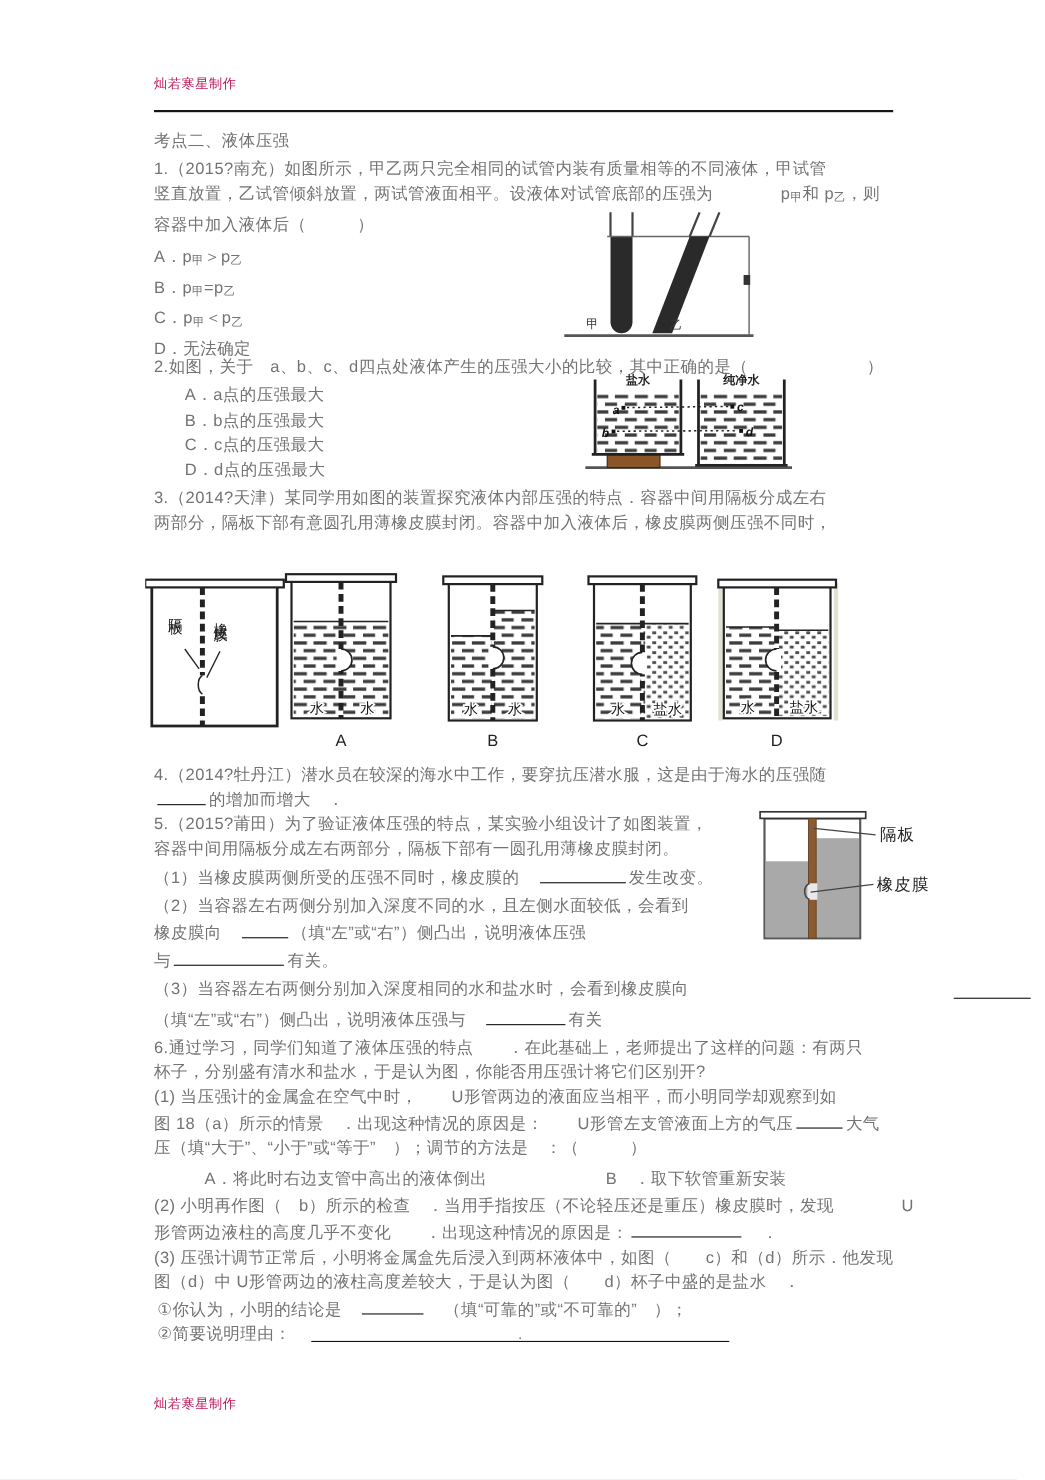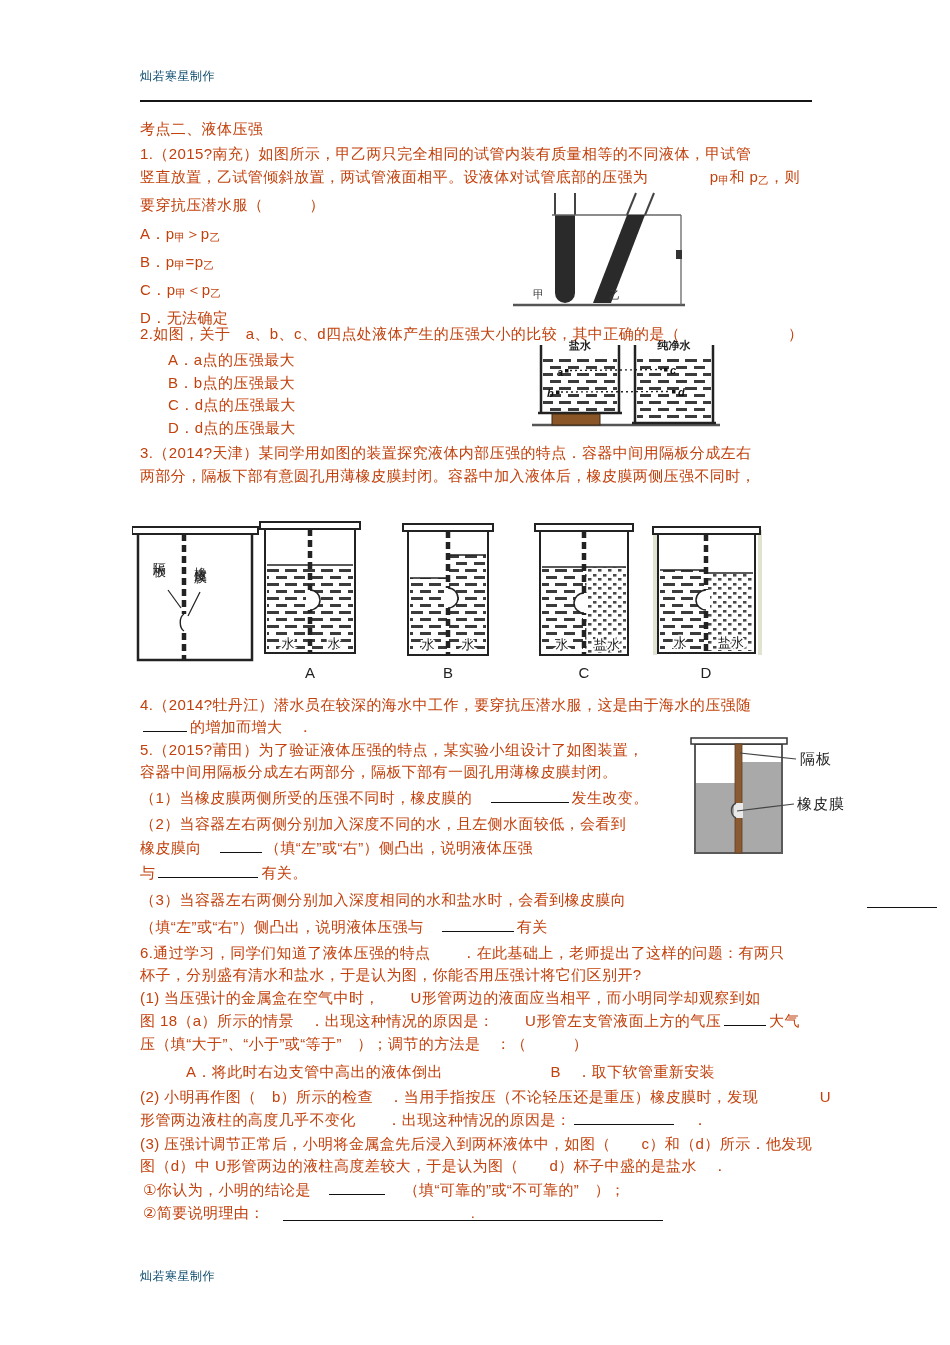--- a/index.html
+++ b/index.html
@@ -1,19 +1,19 @@
 <!DOCTYPE html>
 <html><head>
 <meta charset="utf-8">
 <style>
   html,body{margin:0;padding:0;background:#e8e8e8;}
   #page{position:relative;width:950px;height:1345px;background:#ffffff;margin:0 auto;overflow:hidden;
         font-family:"Liberation Sans","DejaVu Sans",sans-serif;color:#1b1b1b;}
-  .t{position:absolute;white-space:pre;font-size:15px;line-height:20px;letter-spacing:0.4px;color:#c2410c;}
-  .small{font-size:12px;color:#0c4a6e;letter-spacing:0.5px;}
+  .t{position:absolute;white-space:pre;font-size:15px;line-height:20px;letter-spacing:0.4px;color:#737373;}
+  .small{font-size:12px;color:#be185d;letter-spacing:0.5px;}
   .hr{position:absolute;left:140px;top:100px;width:672px;height:0;border-top:2px solid #151515;}
   .blank{display:inline-block;height:14px;border-bottom:1.4px solid #111;margin:0 3px;vertical-align:baseline;}
   .blank-dot{text-align:center;font-size:13px;line-height:16px;}
   .absblank{position:absolute;height:14px;border-bottom:1.4px solid #111;}
   sub.subsm{font-size:10.5px;line-height:0;vertical-align:-2px;}
   .vtext{position:absolute;writing-mode:vertical-rl;text-orientation:upright;font-size:13px;letter-spacing:2px;color:#222;}
   .flabel{position:absolute;font-size:15px;color:#222;letter-spacing:1px;}
   .fig{position:absolute;}
   svg text{font-family:"Liberation Sans","DejaVu Sans",sans-serif;}
 </style>
@@ -36,21 +36,21 @@
     </defs>
   </svg>
 
   <div class="t small" style="left:140px;top:66px">灿若寒星制作</div>
   <div class="hr"></div>
 
   <div class="t" style="left:140px;top:119px">考点二、液体压强</div>
 
   <div class="t" style="left:140px;top:144px">1.（2015?南充）如图所示，甲乙两只完全相同的试管内装有质量相等的不同液体，甲试管</div>
   <div class="t" style="left:140px;top:167px"><span>竖直放置，乙试管倾斜放置，两试管液面相平。设液体对试管底部的压强为　　　　</span><span>p<sub class="subsm">甲</sub>和 p<sub class="subsm">乙</sub>，则</span></div>
-  <div class="t" style="left:140px;top:195px">要穿抗压潜水服（　　　）</div>
+  <div class="t" style="left:140px;top:195px">容器中加入液体后（　　　）</div>
   <div class="t" style="left:140px;top:224px">A．p<sub class="subsm">甲</sub>＞p<sub class="subsm">乙</sub></div>
   <div class="t" style="left:140px;top:252px">B．p<sub class="subsm">甲</sub>=p<sub class="subsm">乙</sub></div>
   <div class="t" style="left:140px;top:280px">C．p<sub class="subsm">甲</sub>＜p<sub class="subsm">乙</sub></div>
   <div class="t" style="left:140px;top:308px">D．无法确定</div>
 
   <svg class="fig" style="left:505px;top:190px" width="290" height="125" viewBox="0 0 290 125">
     <line x1="8" y1="115" x2="180" y2="115" stroke="#555" stroke-width="2.5"></line>
     <line x1="50" y1="3" x2="50" y2="25" stroke="#444" stroke-width="2"></line>
     <line x1="70" y1="3" x2="70" y2="25" stroke="#444" stroke-width="2"></line>
     <path d="M50,25 L70,25 L70,103 A10,10 0 0 1 50,103 Z" fill="#2a2a2a"></path>
@@ -60,21 +60,21 @@
     <line x1="140" y1="25" x2="149" y2="3" stroke="#444" stroke-width="2"></line>
     <line x1="176" y1="25" x2="176" y2="115" stroke="#666" stroke-width="1.3"></line>
     <rect x="171" y="60" width="6" height="9" fill="#333"></rect>
     <text x="28" y="108" font-size="11" fill="#3a3a3a">甲</text>
     <text x="104" y="109" font-size="11" fill="#3a3a3a">乙</text>
   </svg>
 
   <div class="t" style="left:140px;top:324px">2.如图，关于　a、b、c、d四点处液体产生的压强大小的比较，其中正确的是（　　　　　　　）</div>
   <div class="t" style="left:168px;top:350px">A．a点的压强最大</div>
   <div class="t" style="left:168px;top:373px">B．b点的压强最大</div>
-  <div class="t" style="left:168px;top:395px">C．d点的压强最大</div>
+  <div class="t" style="left:168px;top:395px">C．c点的压强最大</div>
   <div class="t" style="left:168px;top:418px">D．d点的压强最大</div>
 
   <svg class="fig" style="left:532px;top:336px" width="192" height="95" viewBox="0 0 192 95">
     <line x1="0" y1="89" x2="188" y2="89" stroke="#555" stroke-width="2.5"></line>
 
     <rect x="11" y="20" width="74" height="56" fill="url(#dashTex)"></rect>
     <line x1="9" y1="9" x2="9" y2="77" stroke="#222" stroke-width="2.5"></line>
     <line x1="87" y1="9" x2="87" y2="77" stroke="#222" stroke-width="2.5"></line>
     <line x1="6" y1="77" x2="90" y2="77" stroke="#222" stroke-width="2.5"></line>
     <rect x="20" y="78" width="48" height="11" fill="#8a5527" stroke="#3a2a12" stroke-width="1"></rect>

